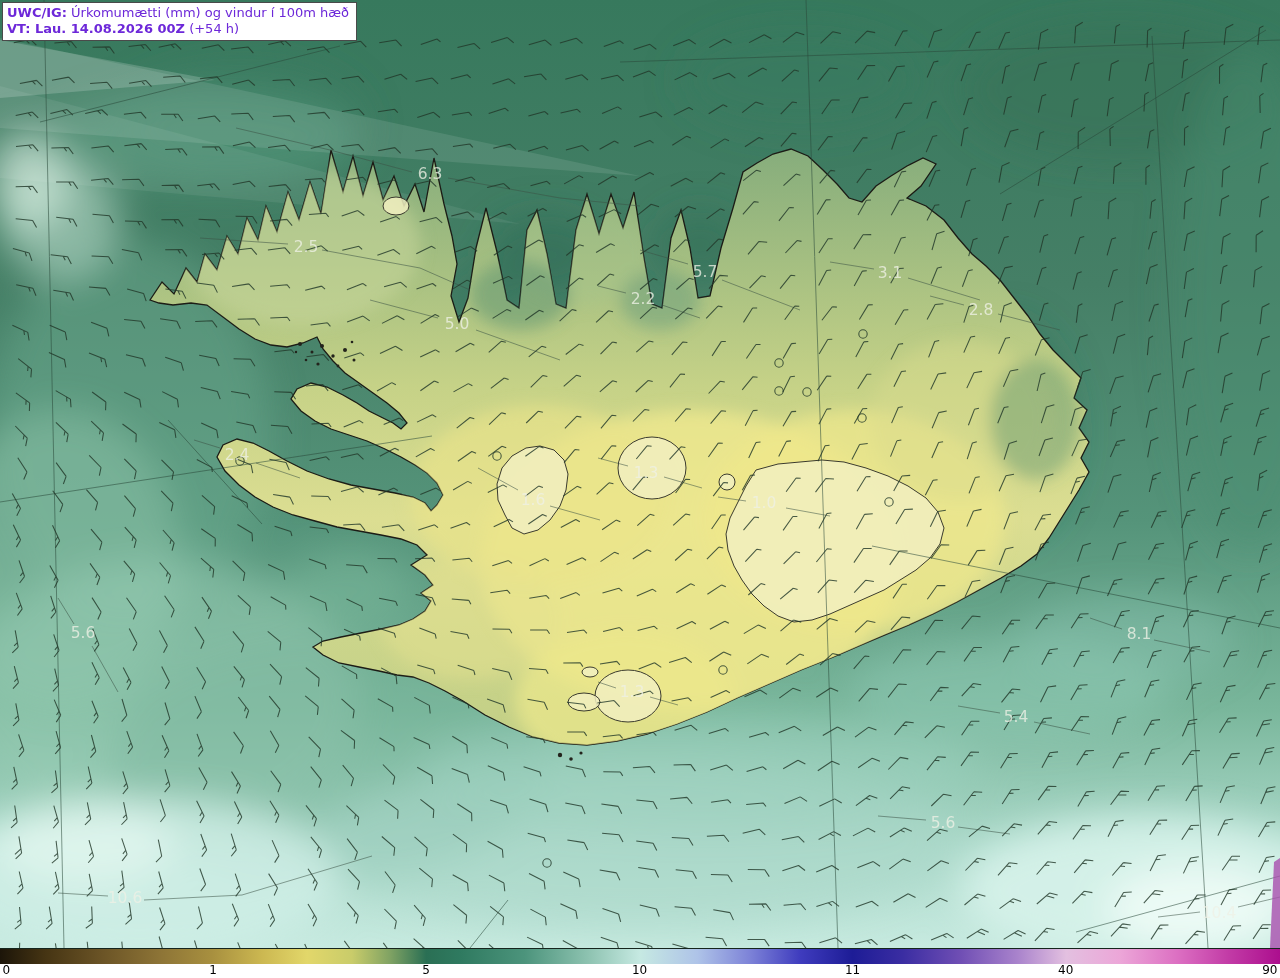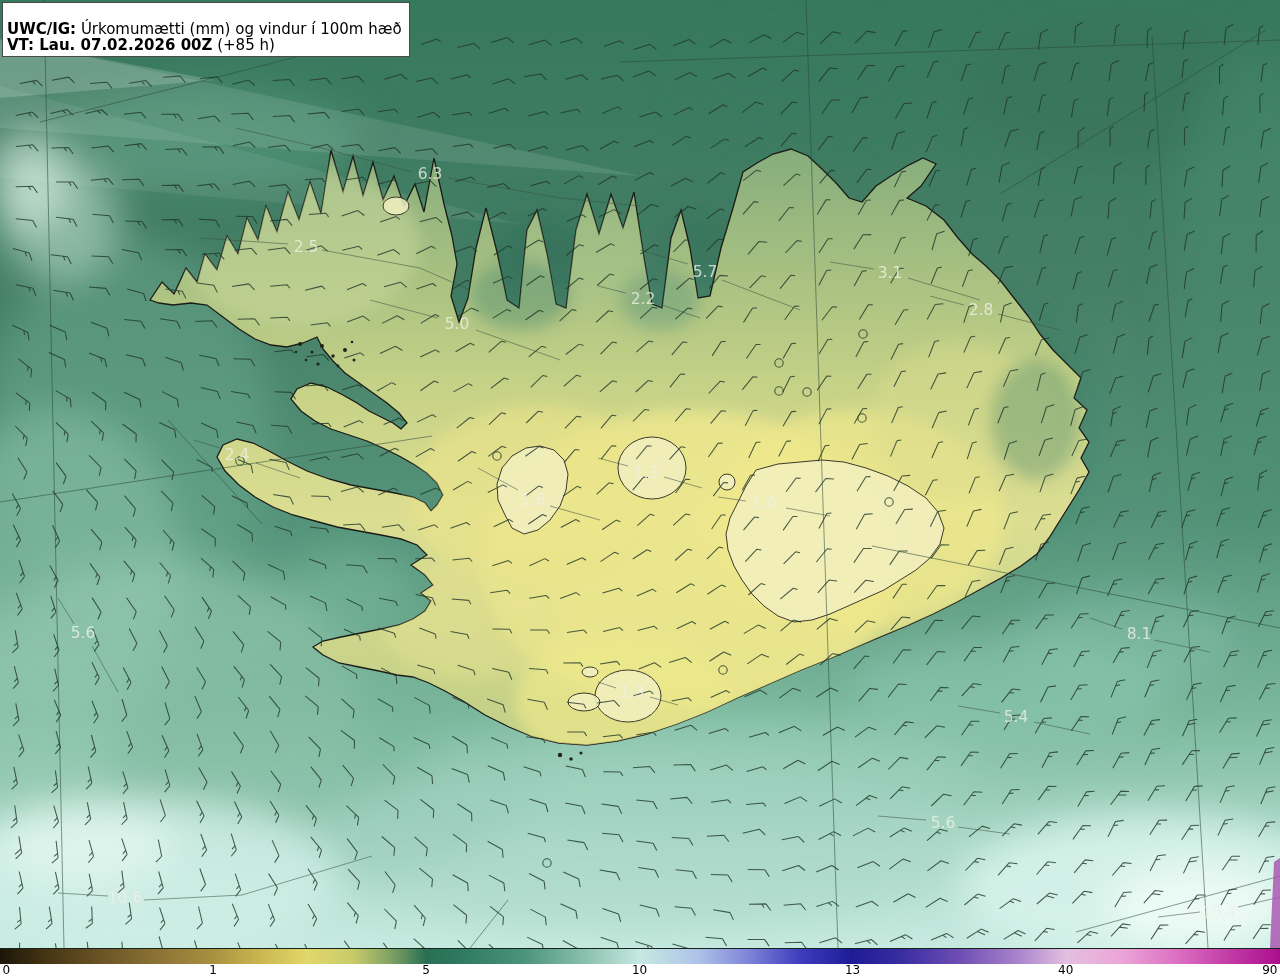--- a/index.html
+++ b/index.html
@@ -1,22 +1,22 @@
 <!DOCTYPE html>
 <html><head>
 <meta charset="utf-8">
 <style>
   html,body{margin:0;padding:0;background:#fff;}
   .stage{position:relative;width:1280px;height:978px;overflow:hidden;
          font-family:"DejaVu Sans",sans-serif;background:#fff;}
   .map{position:absolute;left:0;top:0;width:1280px;height:915px;}
   svg{display:block;}
   .titlebox{position:absolute;left:2px;top:2px;z-index:5;background:#ffffff;
-            border:1px solid #4a4a4a;padding:18px 7px 3px 4px;line-height:16px;
-            font-size:15px;color:#000000;white-space:nowrap;}
+            border:1px solid #4a4a4a;padding:2px 7px 3px 4px;line-height:16px;
+            font-size:13px;color:#6d28d9;white-space:nowrap;}
   .titlebox b{font-weight:bold;}
   .colorbar{position:absolute;left:0;top:948px;width:1280px;height:30px;z-index:6;background:#fff;}
   .cb-grad{width:1280px;height:16px;border-top:1px solid #15251d;box-sizing:border-box;}
   .cb-labels{position:relative;width:1280px;height:14px;background:#fff;}
   .cb-labels span{position:absolute;top:-1px;font-size:12px;color:#000;transform:translateX(-50%);}
   .cb-labels span.first{transform:none;}
   .cb-labels span.last{transform:translateX(-100%);}
   .lbl{font-size:15.5px;fill:#eff1e6;opacity:.78;}
 </style>
 </head>
@@ -1155,29 +1155,29 @@
           <text x="125" y="903" text-anchor="middle" class="lbl">10.6</text>
           <text x="1219" y="918" text-anchor="middle" class="lbl">10.4</text>
         </g>
 
       <path d="M1274,862 L1280,858 1280,948 1270,948 Z" fill="#a84fae" opacity="0.8"></path>
     </svg>
   </div>
 
   <div class="titlebox">
     <div><b>UWC/IG:</b> <span>Úrkomumætti (mm) og vindur í 100m hæð</span></div>
-    <div><b>VT: Lau. 07.02.2026 00Z</b> <span>(+85 h)</span></div>
+    <div><b>VT: Lau. 14.08.2026 00Z</b> <span>(+54 h)</span></div>
   </div>
 
   <div class="colorbar">
     <div class="cb-grad" id="cbGrad" style="background: linear-gradient(to right, rgb(28, 21, 9) 0%, rgb(69, 52, 19) 3.5%, rgb(107, 84, 38) 8%, rgb(141, 116, 54) 12.5%, rgb(168, 144, 63) 16.6%, rgb(204, 184, 81) 20.5%, rgb(226, 215, 106) 24%, rgb(201, 204, 106) 27.5%, rgb(127, 162, 99) 30.5%, rgb(42, 111, 84) 33.3%, rgb(47, 122, 96) 36%, rgb(76, 148, 124) 41%, rgb(142, 195, 177) 46%, rgb(198, 233, 226) 50%, rgb(174, 195, 232) 54.5%, rgb(126, 132, 216) 58.5%, rgb(63, 60, 190) 62.5%, rgb(29, 28, 150) 66.6%, rgb(58, 45, 162) 70.5%, rgb(111, 78, 180) 75%, rgb(169, 131, 204) 79.5%, rgb(227, 192, 224) 83.3%, rgb(236, 166, 216) 87.5%, rgb(220, 111, 194) 92%, rgb(194, 59, 166) 96%, rgb(172, 14, 142) 100%);"></div>
     <div class="cb-labels" id="cbLabels">
         <span class="first" style="left: 0.2%;">0</span>
         <span style="left: 16.64%;">1</span>
         <span style="left: 33.28%;">5</span>
         <span style="left: 49.97%; text-align: center;">10</span>
-        <span style="left: 66.61%;">13</span>
+        <span style="left: 66.61%;">11</span>
         <span style="left: 83.26%;">40</span>
         <span class="last" style="left: 99.8%;">90</span>
       </div>
   </div>
 
 </div>
 
 </body></html>

